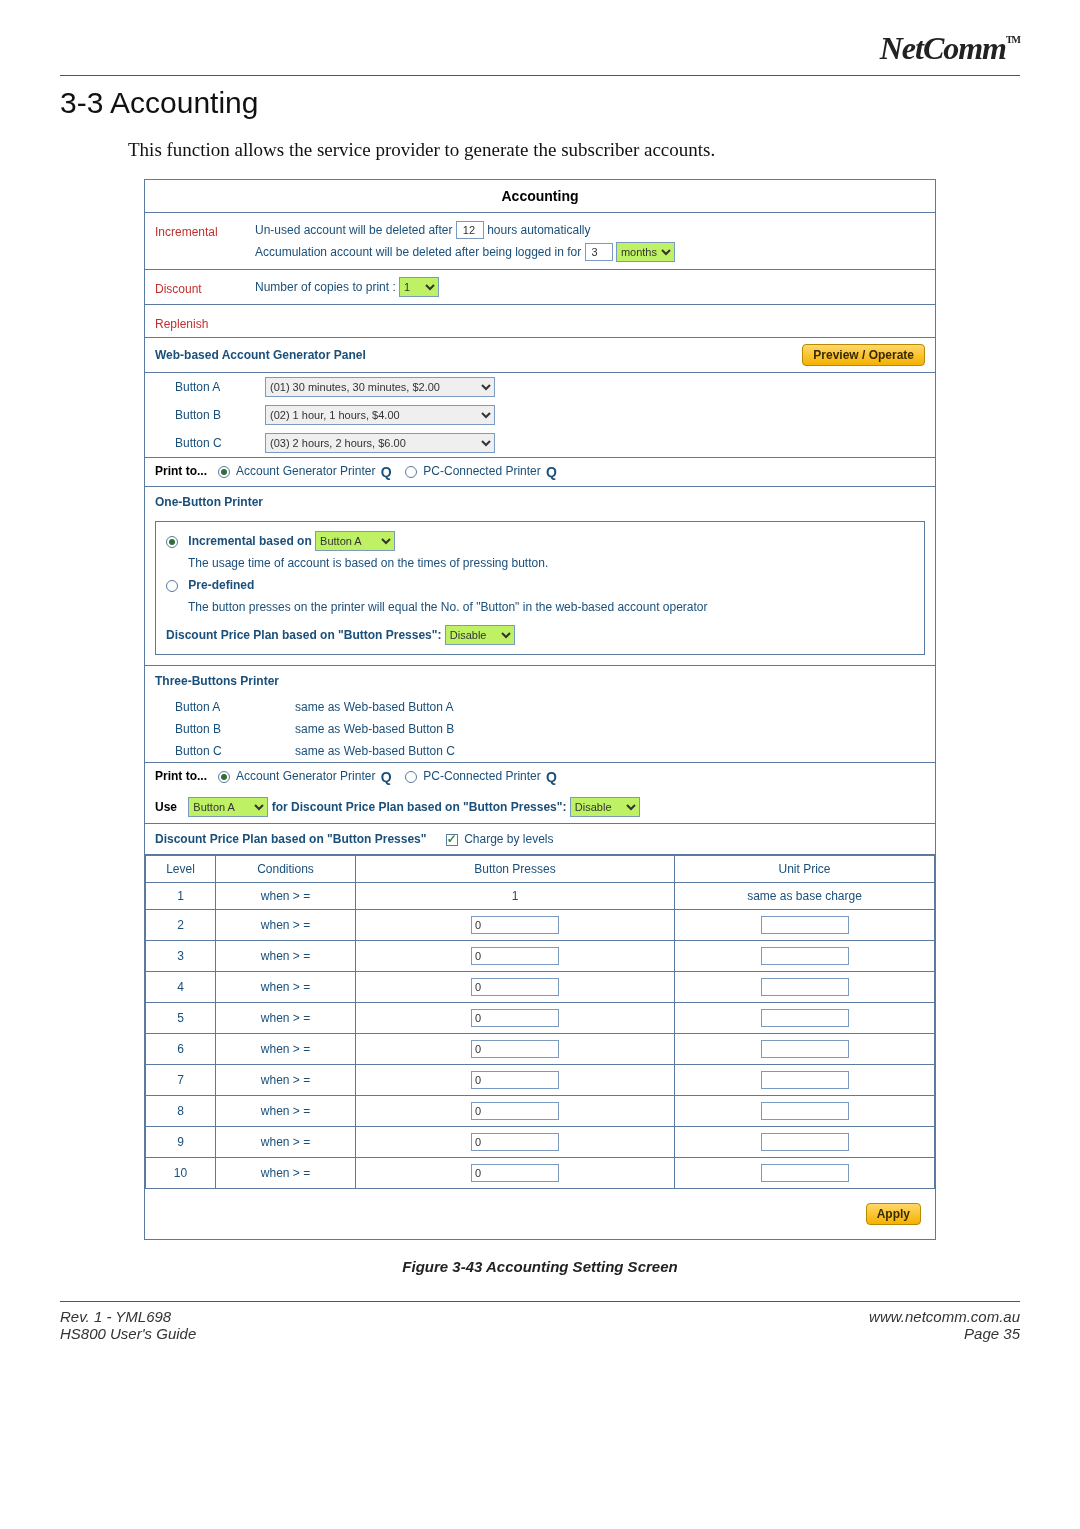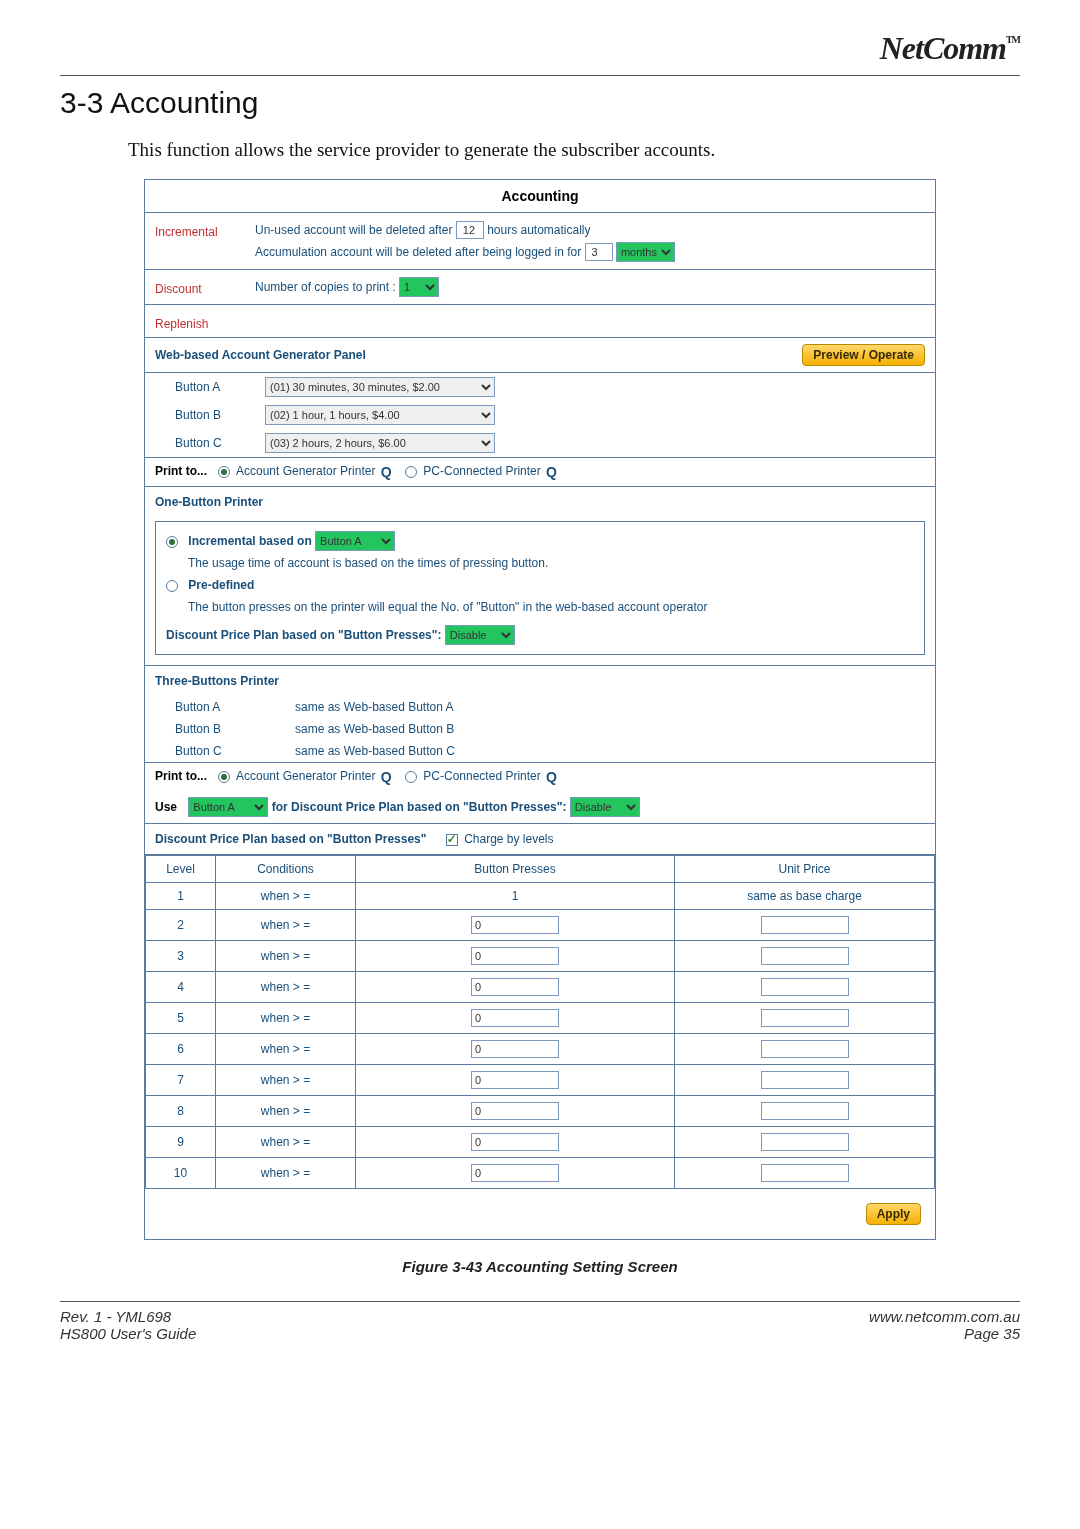--- a/index.html
+++ b/index.html
@@ -93,21 +93,21 @@
     height: 18px;
     border: 1px solid #7a9ac0;
     font-size: 11px;
     text-align: left;
     padding: 1px 6px;
     color: #333;
   }
   select.mini {
     height: 20px;
     border: 1px solid #7a9ac0;
-    background: #22c55e;
+    background: #bef264;
     font-size: 11px;
     color: #333;
   }
   .sub-header {
     background: #fff;
     padding: 6px 10px;
     color: #1a4f7a;
     font-weight: bold;
     display: flex;
     justify-content: space-between;

